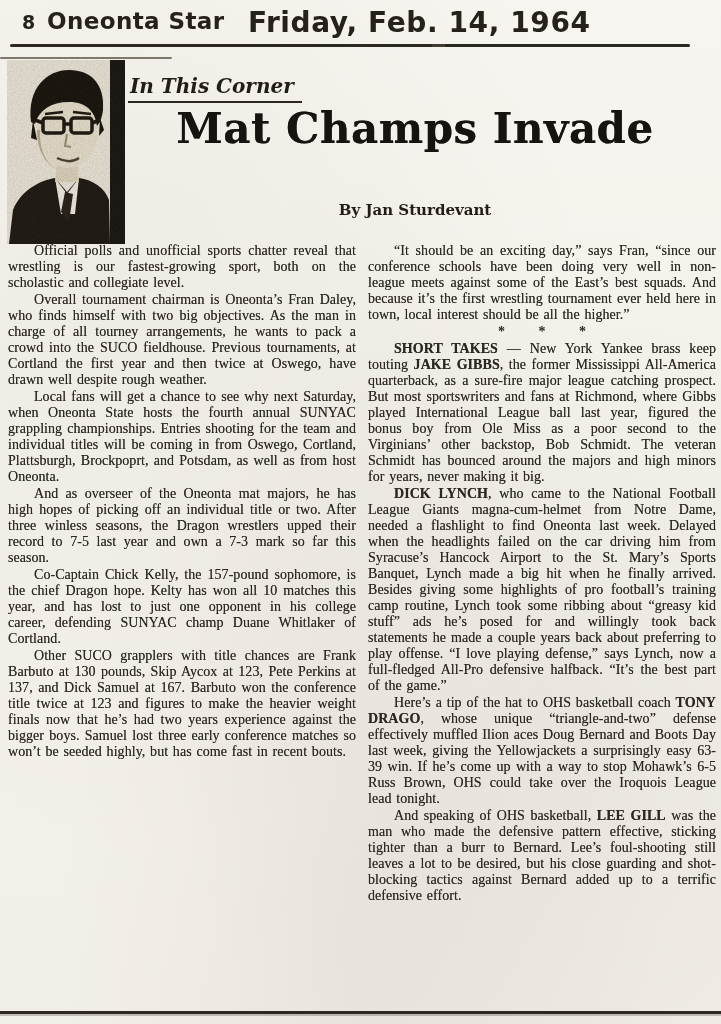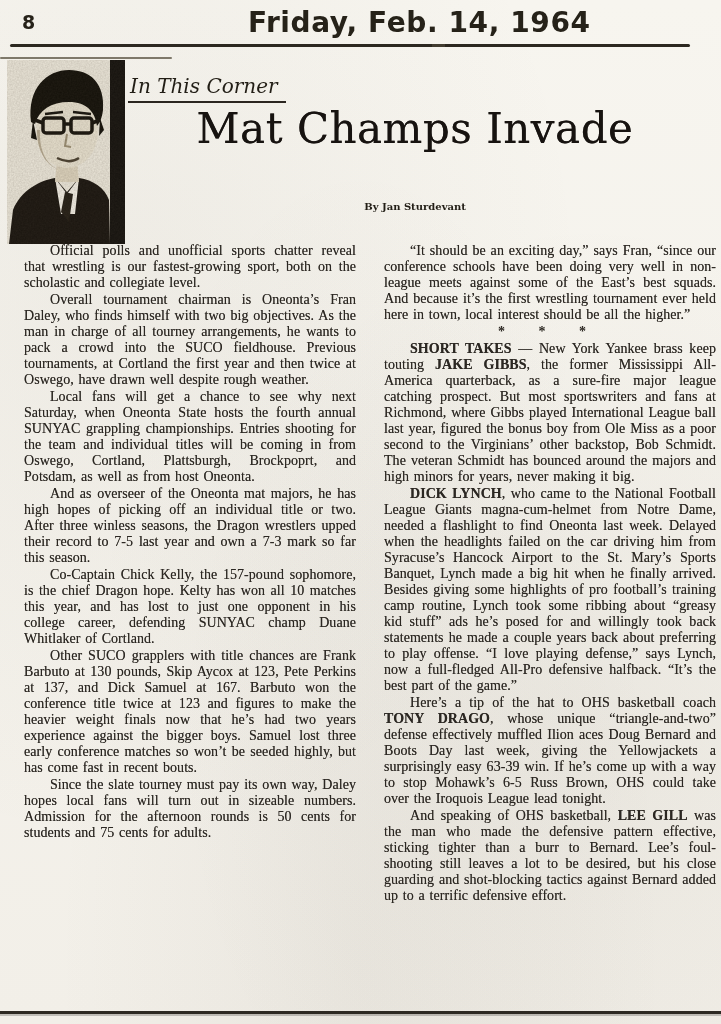--- a/index.html
+++ b/index.html
@@ -34,62 +34,63 @@
     border-radius:2px;
   }
   .rule-frag {
     position:absolute; left:0px; top:57px; width:172px; height:2px;
     background:#57503f; opacity:.75; border-radius:1px;
   }
   
   .photo { position:absolute; left:7px; top:60px; width:118px; height:184px; }
   .kicker {
     position:absolute; left:128px; top:74px;
-    font-family:"DejaVu Serif", serif; font-style:italic; font-weight:normal;
+    font-family:"DejaVu Serif", serif; font-style:italic; font-weight:bold;
     font-size:20px; color:#221e16;
     border-bottom:2.5px solid #2b2620; padding:0 8px 3px 2px;
   }
   .headline {
     position:absolute; left:135px; top:106px; width:560px; margin:0;
-    text-align:center; font-family:"DejaVu Serif", serif; font-weight:normal;
+    text-align:center; font-family:"DejaVu Serif", serif; font-weight:bold;
     font-size:42px; line-height:1.1; letter-spacing:0.5px; color:#171310;
     text-shadow:0 0 0.6px rgba(23,19,16,0.8);
   }
   .byline {
     position:absolute; left:135px; top:201px; width:560px;
     text-align:center; font-family:"DejaVu Serif", serif; font-weight:bold;
-    font-size:10px; color:#221e16;
+    font-size:15px; color:#221e16;
   }
   
   .columns {
     position:absolute; left:8px; top:243px; width:708px; height:766px;
     display:flex; gap:12px; overflow:hidden;
   }
   .col { width:348px; overflow:hidden; }
   .article-par {
-    margin:0 0 1px 16px; text-align:justify; text-indent:26px;
+    margin:0 0 1px 0; text-align:justify; text-indent:26px;
     font-size:14px; line-height:16px; letter-spacing:0.05px; word-spacing:1.2px;
     color:#2b2722; text-shadow:0 0 0.5px rgba(43,39,34,0.65);
   }
   .lead-in { font-weight:bold; }
   .stars {
     margin:1px 0; text-align:center; text-indent:0;
     font-size:14px; font-weight:bold; word-spacing:30px; color:#2b2722;
   }
   .rule-bottom {
     position:absolute; left:0; top:1011px; width:721px; height:3px;
     background:#2d2922; box-shadow:0 2px 0 rgba(45,41,34,0.25);
   }
 </style>
 </head>
 <body>
 
 <div class="page">
 
   <div class="page-num">8</div>
+  <div class="masthead">Oneonta Star</div>
   <div class="dateline">Friday, Feb. 14, 1964</div>
   <div class="rule-top"></div>
   <div class="rule-frag"></div>
 
   <div class="photo">
     <svg width="118" height="184" viewBox="0 0 118 184" role="img">
       <defs>
         <filter id="grain" x="0" y="0" width="100%" height="100%">
           <feTurbulence type="fractalNoise" baseFrequency="0.65" numOctaves="2" stitchTiles="stitch"></feTurbulence>
           <feColorMatrix type="matrix" values="0 0 0 0 0.09  0 0 0 0 0.07  0 0 0 0 0.05  0 0 0 0.55 0"></feColorMatrix>
@@ -125,21 +126,20 @@
   <div class="byline">By Jan Sturdevant</div>
 
   <div class="columns">
     <div class="col" id="left-column">
         <p class="article-par"><span>Official polls and unofficial sports chatter reveal that wrestling is our fastest-growing sport, both on the scholastic and collegiate level.</span></p>
         <p class="article-par"><span>Overall tournament chairman is Oneonta’s Fran Daley, who finds himself with two big objectives. As the man in charge of all tourney arrangements, he wants to pack a crowd into the SUCO fieldhouse. Previous tournaments, at Cortland the first year and then twice at Oswego, have drawn well despite rough weather.</span></p>
         <p class="article-par"><span>Local fans will get a chance to see why next Saturday, when Oneonta State hosts the fourth annual SUNYAC grappling championships. Entries shooting for the team and individual titles will be coming in from Oswego, Cortland, Plattsburgh, Brockpoprt, and Potsdam, as well as from host Oneonta.</span></p>
         <p class="article-par"><span>And as overseer of the Oneonta mat majors, he has high hopes of picking off an individual title or two. After three winless seasons, the Dragon wrestlers upped their record to 7-5 last year and own a 7-3 mark so far this season.</span></p>
         <p class="article-par"><span>Co-Captain Chick Kelly, the 157-pound sophomore, is the chief Dragon hope. Kelty has won all 10 matches this year, and has lost to just one opponent in his college career, defending SUNYAC champ Duane Whitlaker of Cortland.</span></p>
         <p class="article-par"><span>Other SUCO grapplers with title chances are Frank Barbuto at 130 pounds, Skip Aycox at 123, Pete Perkins at 137, and Dick Samuel at 167. Barbuto won the conference title twice at 123 and figures to make the heavier weight finals now that he’s had two years experience against the bigger boys. Samuel lost three early conference matches so won’t be seeded highly, but has come fast in recent bouts.</span></p>
-        <p class="article-par"><span>Since the slate tourney must pay its own way, Daley hopes local fans will turn out in sizeable numbers. Admission for the afternoon rounds is 50 cents for students and 75 cents for adults.</span></p>
       </div>
     <div class="col" id="right-column">
         <p class="article-par"><span>“It should be an exciting day,” says Fran, “since our conference schools have been doing very well in non-league meets against some of the East’s best squads. And because it’s the first wrestling tournament ever held here in town, local interest should be all the higher.”</span></p>
         <p class="stars">* * *</p>
         <p class="article-par"><span class="lead-in">SHORT TAKES</span><span> — New York Yankee brass keep touting </span><span class="lead-in">JAKE GIBBS</span><span>, the former Mississippi All-America quarterback, as a sure-fire major league catching prospect. But most sportswriters and fans at Richmond, where Gibbs played International League ball last year, figured the bonus boy from Ole Miss as a poor second to the Virginians’ other backstop, Bob Schmidt. The veteran Schmidt has bounced around the majors and high minors for years, never making it big.</span></p>
         <p class="article-par"><span class="lead-in">DICK LYNCH</span><span>, who came to the National Football League Giants magna-cum-helmet from Notre Dame, needed a flashlight to find Oneonta last week. Delayed when the headlights failed on the car driving him from Syracuse’s Hancock Airport to the St. Mary’s Sports Banquet, Lynch made a big hit when he finally arrived. Besides giving some highlights of pro football’s training camp routine, Lynch took some ribbing about “greasy kid stuff” ads he’s posed for and willingly took back statements he made a couple years back about preferring to play offense. “I love playing defense,” says Lynch, now a full-fledged All-Pro defensive halfback. “It’s the best part of the game.”</span></p>
         <p class="article-par"><span>Here’s a tip of the hat to OHS basketball coach </span><span class="lead-in">TONY DRAGO</span><span>, whose unique “triangle-and-two” defense effectively muffled Ilion aces Doug Bernard and Boots Day last week, giving the Yellowjackets a surprisingly easy 63-39 win. If he’s come up with a way to stop Mohawk’s 6-5 Russ Brown, OHS could take over the Iroquois League lead tonight.</span></p>
         <p class="article-par"><span>And speaking of OHS basketball, </span><span class="lead-in">LEE GILL</span><span> was the man who made the defensive pattern effective, sticking tighter than a burr to Bernard. Lee’s foul-shooting still leaves a lot to be desired, but his close guarding and shot-blocking tactics against Bernard added up to a terrific defensive effort.</span></p>
       </div>
   </div>

